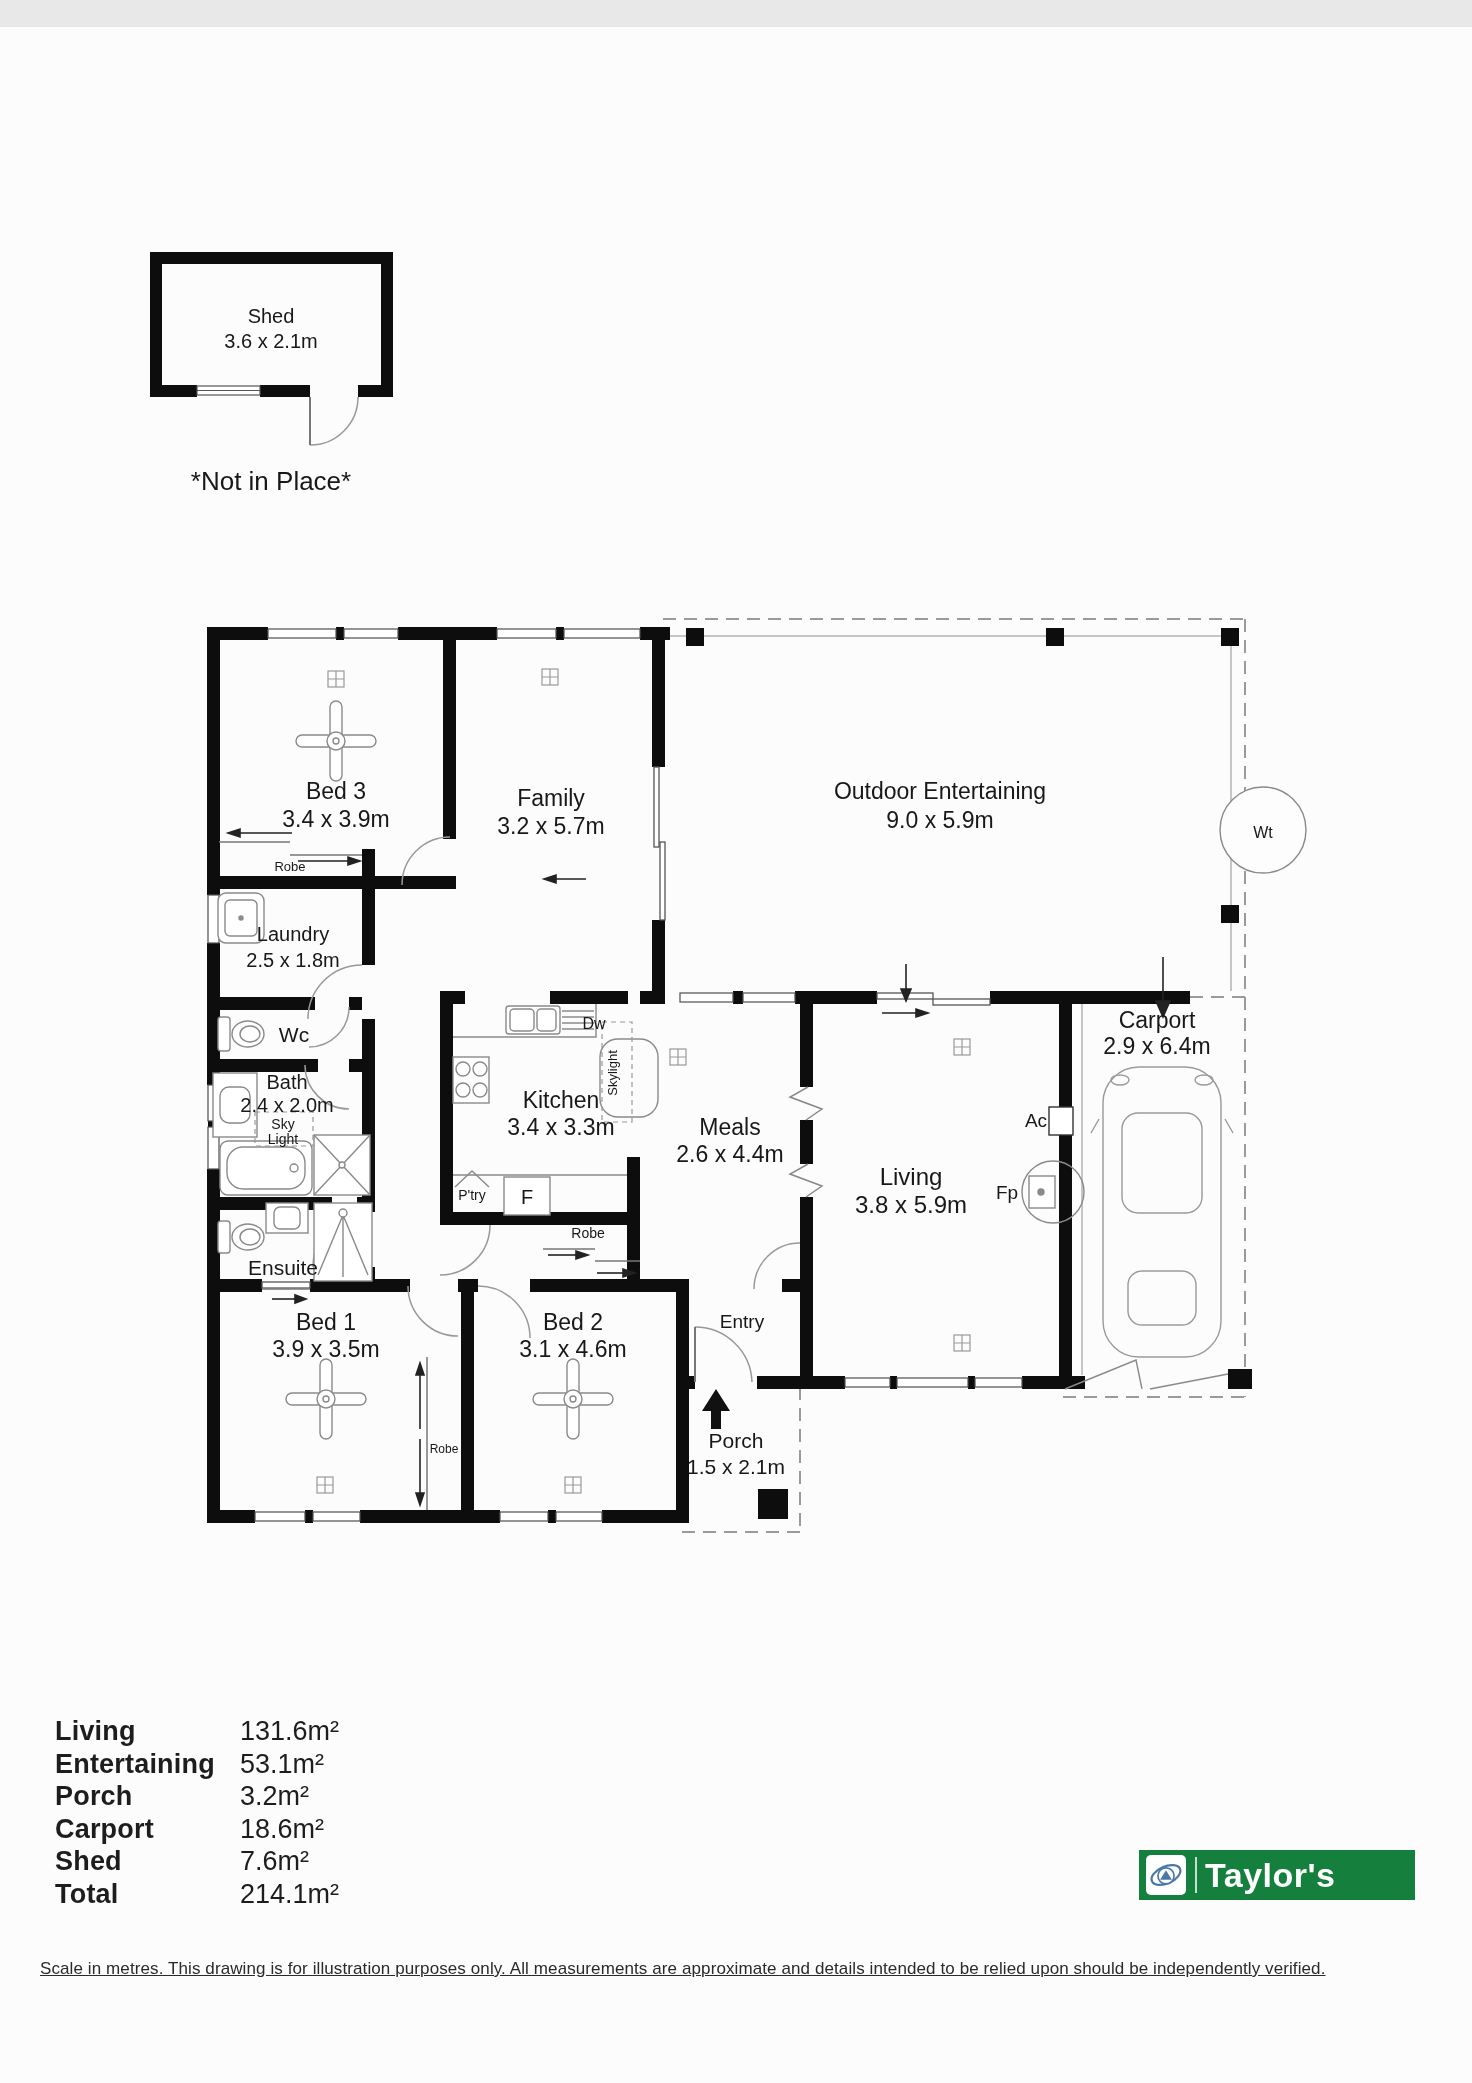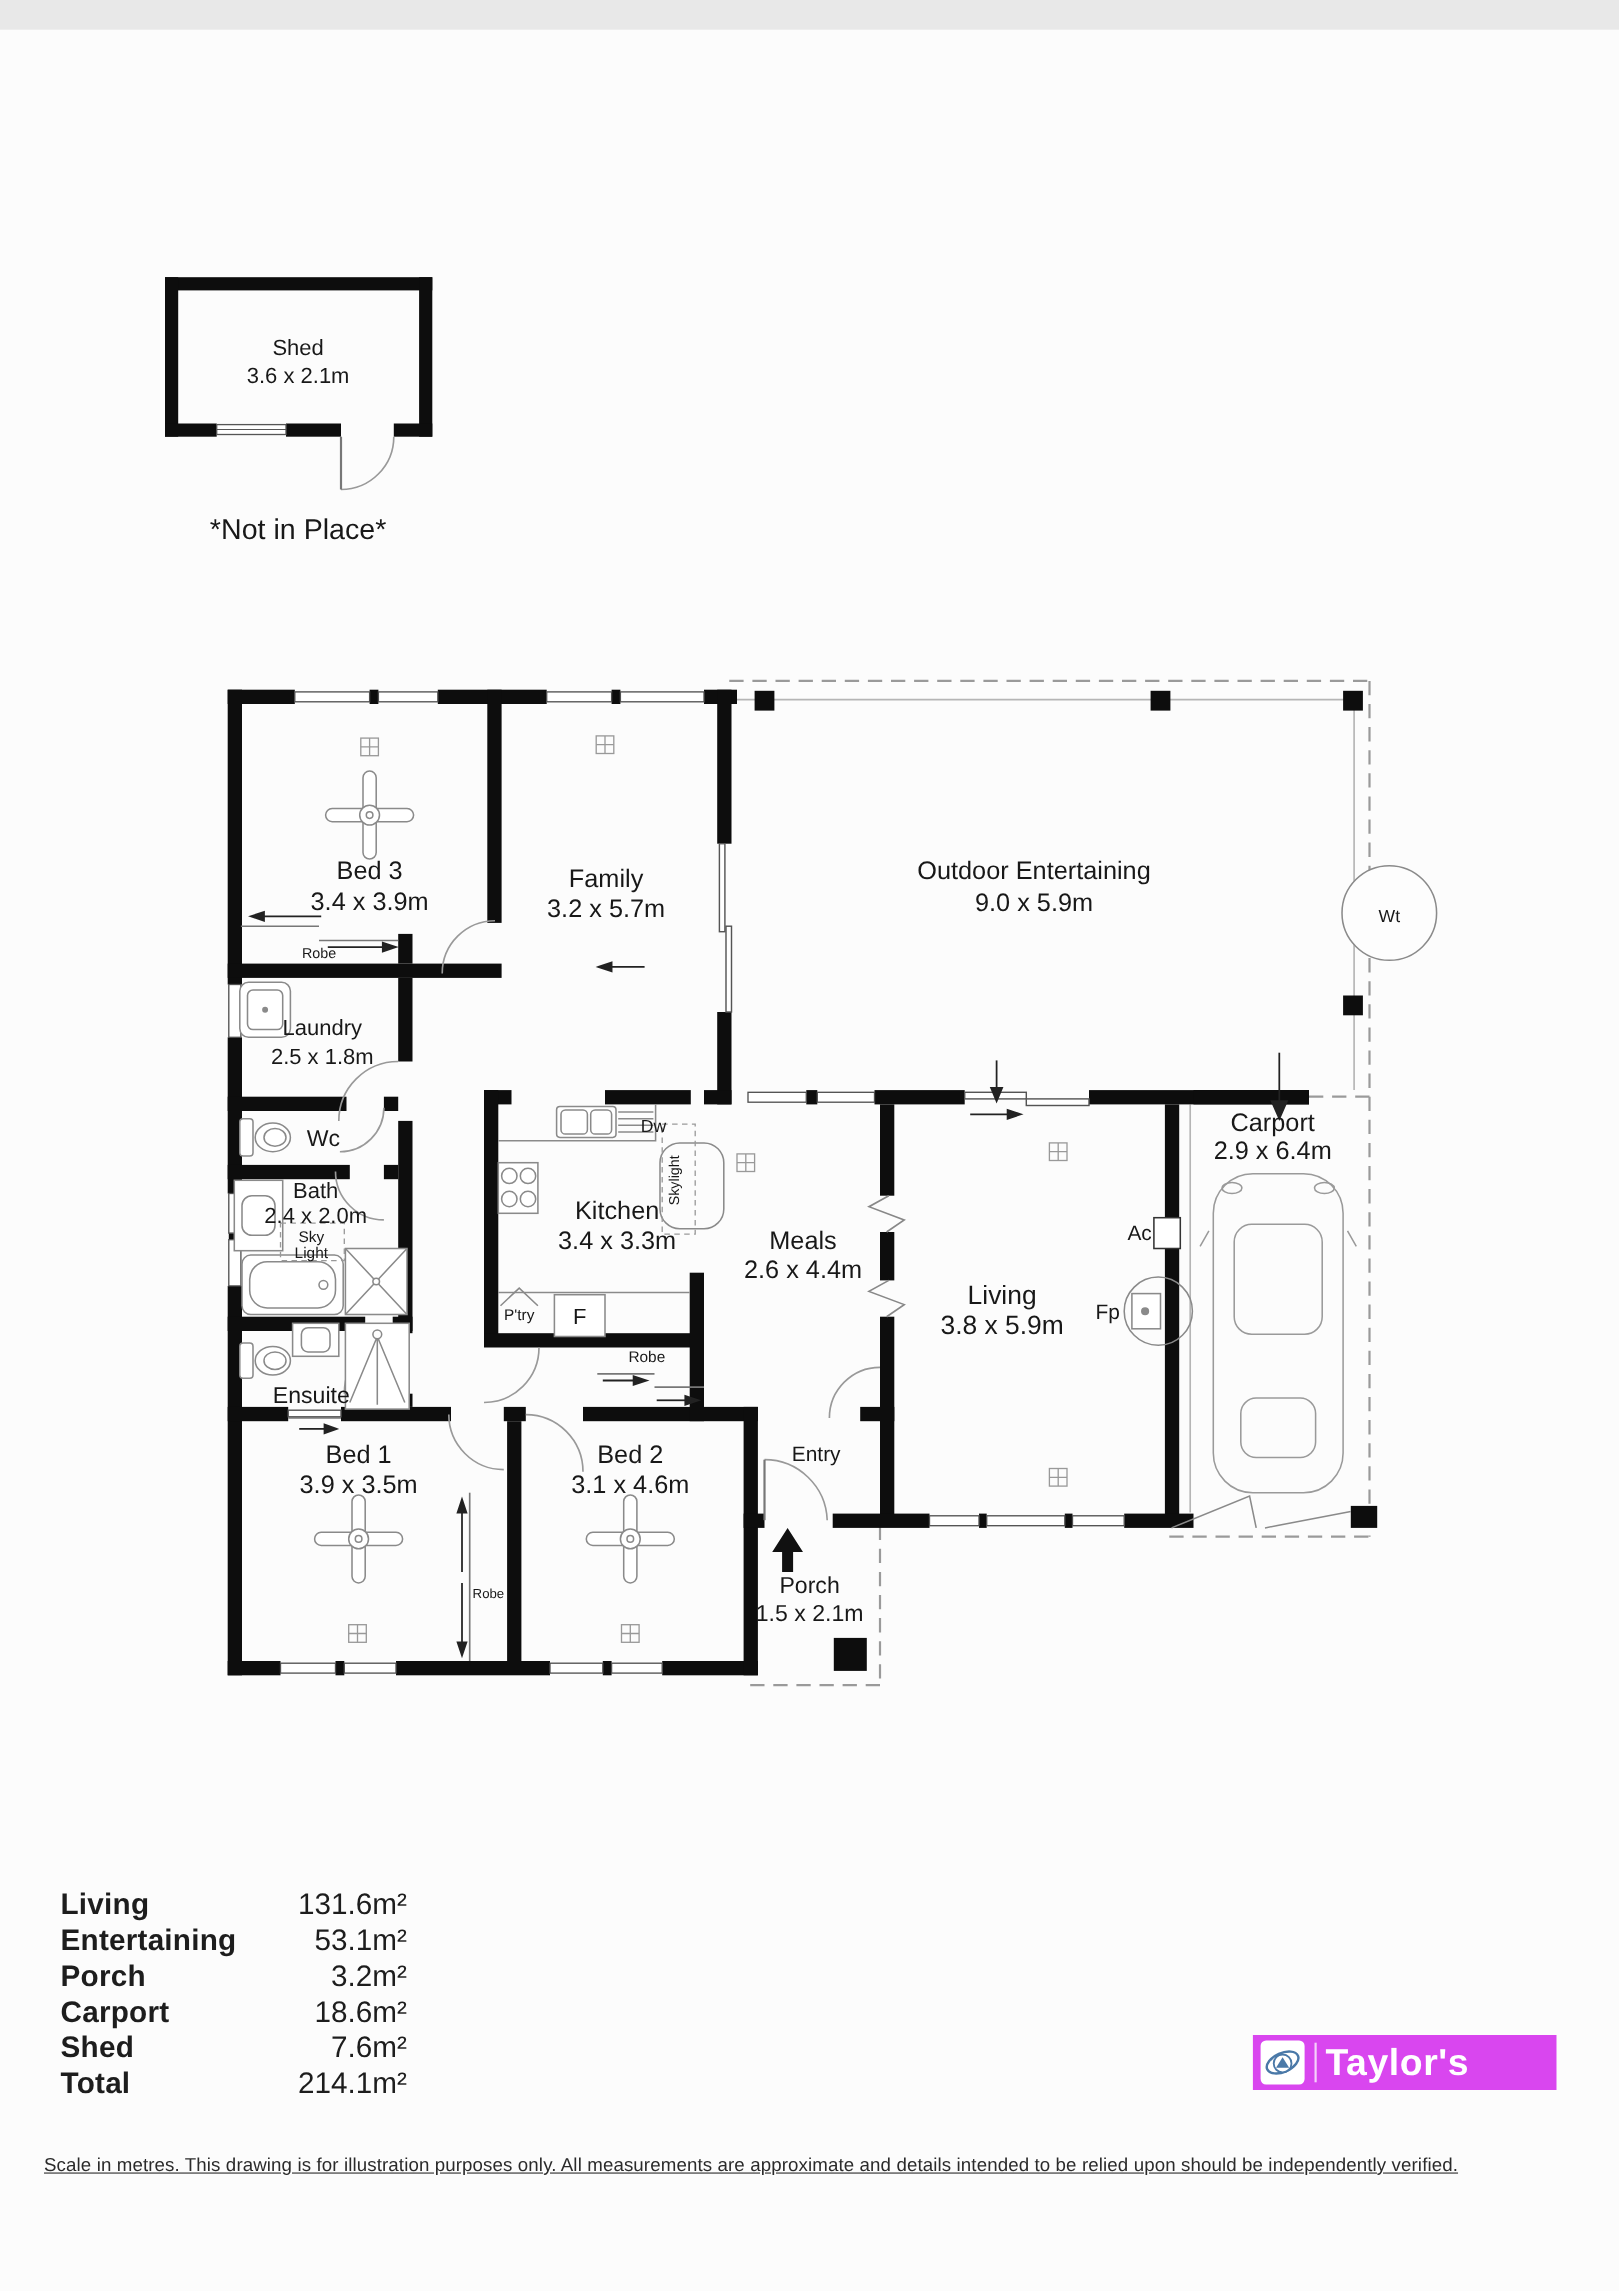--- a/index.html
+++ b/index.html
@@ -3,21 +3,21 @@
 <meta charset="utf-8">
 <style>
   html,body{margin:0;padding:0;background:#e8e8e8;}
   .page{position:relative;width:1472px;height:2083px;background:#fcfcfc;overflow:hidden;
         font-family:"Liberation Sans", sans-serif;margin-top:27px;}
   svg.plan{position:absolute;left:0;top:0;width:1472px;height:2083px;}
   svg.plan text{font-family:"Liberation Sans", sans-serif;fill:#181818;}
   .summary{position:absolute;left:55px;top:1688px;width:320px;color:#1d1d1d;}
   .srow{display:flex;height:32.5px;line-height:32.5px;}
   .slabel{width:185px;font-size:27px;font-weight:700;letter-spacing:.2px;}
-  .sval{width:130px;font-size:27px;font-weight:400;text-align:right;}
+  .sval{width:130px;font-size:27px;font-weight:400;}
   .logo-bar{position:absolute;left:1139px;top:1823px;width:276px;height:50px;
             display:flex;align-items:center;}
   .logo-icon{width:40px;height:40px;margin-left:7px;background:#ffffff;border-radius:5px;
              display:flex;align-items:center;justify-content:center;}
   .logo-divider{width:2px;height:36px;background:rgba(255,255,255,.75);margin:0 8px 0 9px;}
   .logo-text{color:#ffffff;font-size:34px;font-weight:700;letter-spacing:.5px;}
   .disclaimer{position:absolute;left:40px;top:1932px;width:1400px;font-size:17px;
               color:#2a2a2a;letter-spacing:.1px;text-decoration:underline;}
 </style>
 </head>
@@ -421,21 +421,21 @@
   <div class="srow">
     <span class="slabel">Shed</span>
     <span class="sval">7.6m²</span>
   </div>
   <div class="srow">
     <span class="slabel">Total</span>
     <span class="sval">214.1m²</span>
   </div>
 </div>
 
-<div class="logo-bar" style="background:#d946ef;align-items:center;">
+<div class="logo-bar" style="background:#15803d;align-items:center;">
   <span class="logo-icon">
     <svg width="34" height="34" viewBox="0 0 40 40">
       <ellipse cx="20" cy="20" rx="18" ry="10" transform="rotate(-24 20 20)" fill="none" stroke="#4a79a8" stroke-width="2.6"></ellipse>
       <circle cx="20" cy="21" r="9.5" fill="#ffffff" stroke="#4a79a8" stroke-width="2"></circle>
       <path d="M 20,14.5 L 27,25.5 L 13,25.5 Z" fill="#4a79a8"></path>
     </svg>
   </span>
   <span class="logo-divider"></span>
   <span class="logo-text">Taylor's</span>
 </div>

